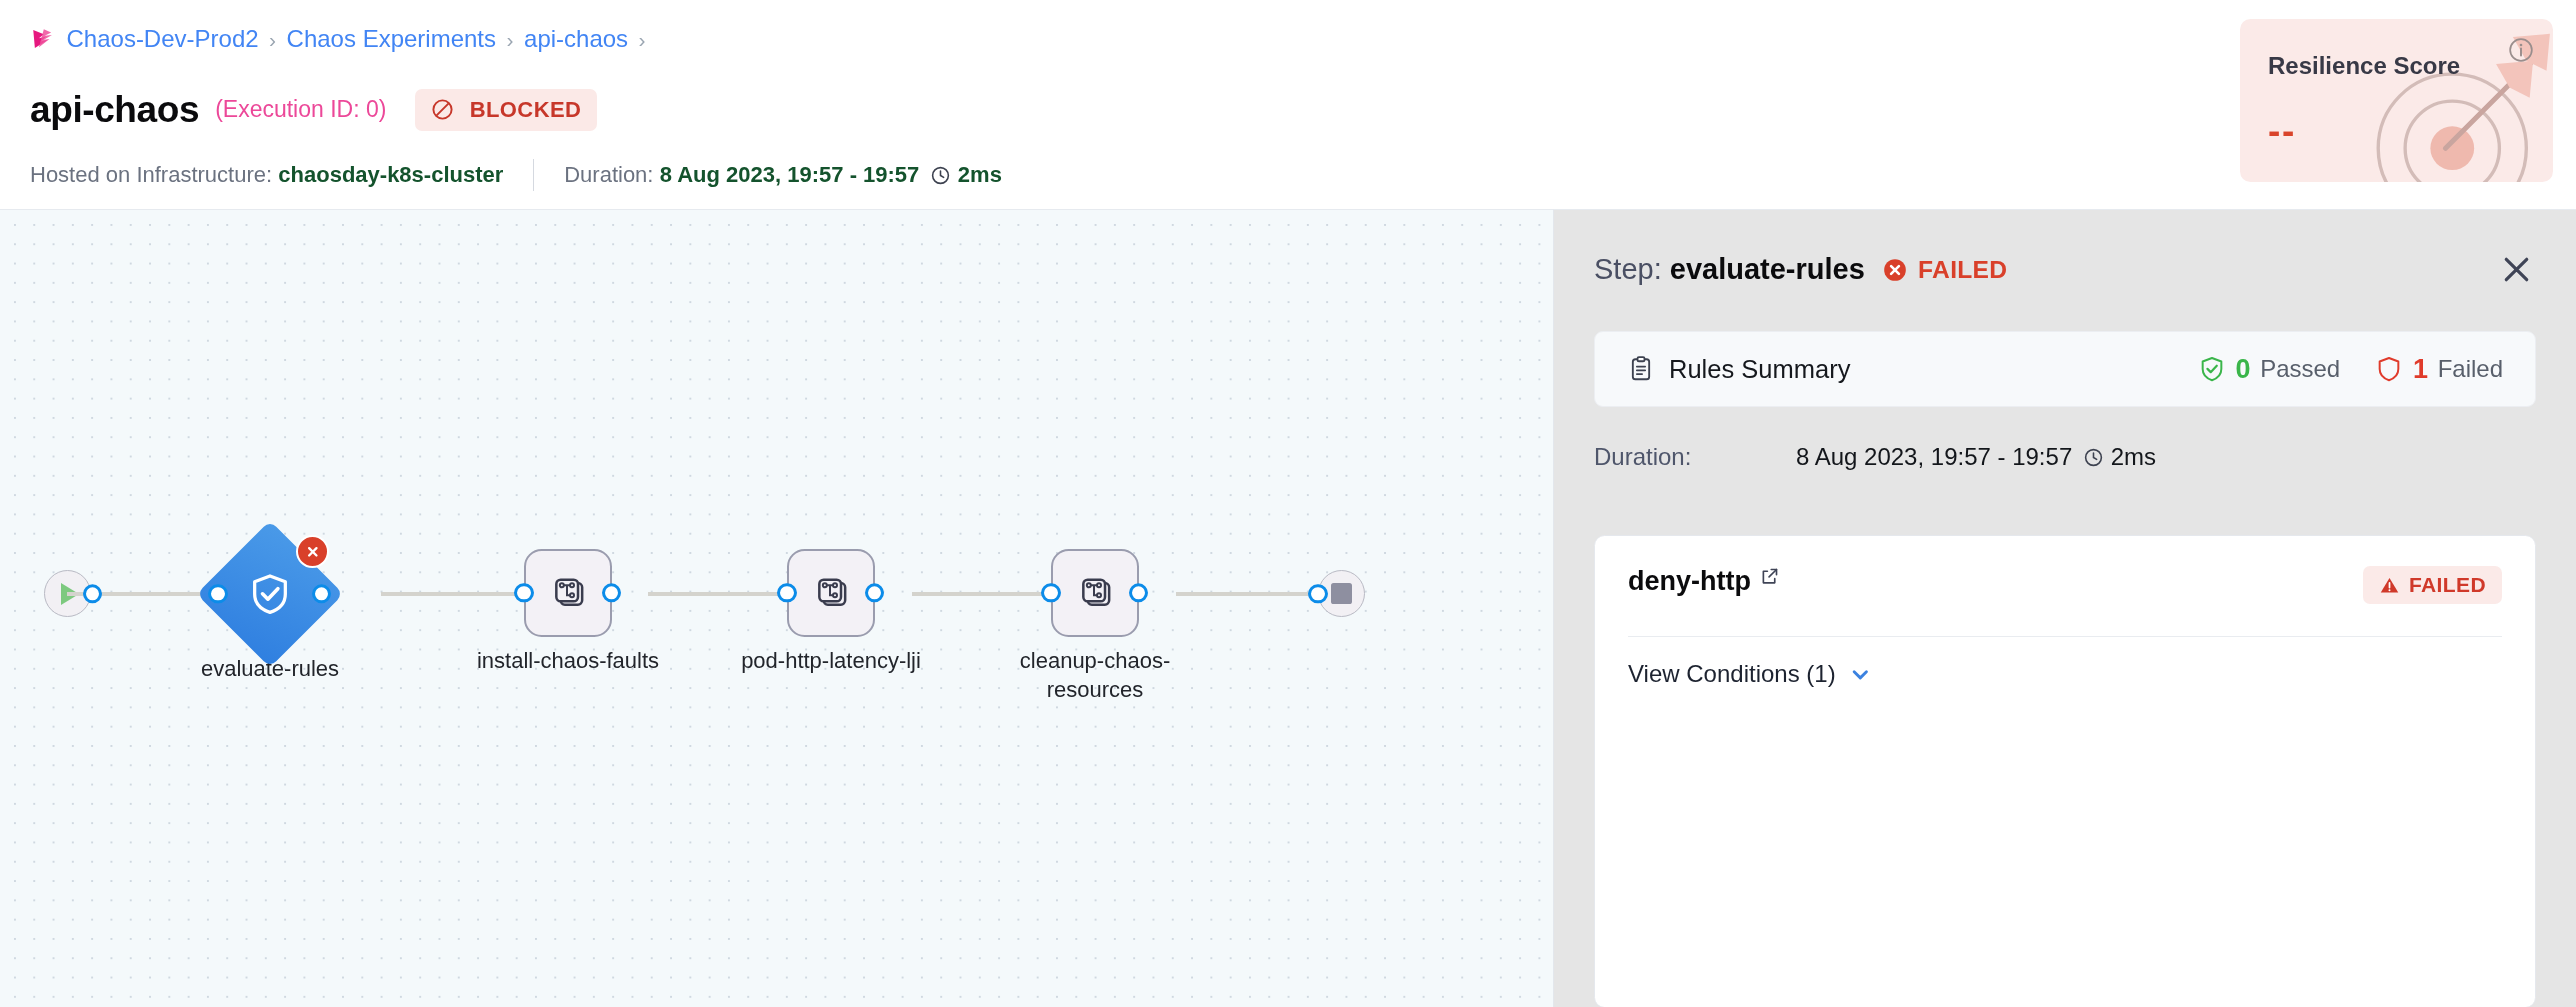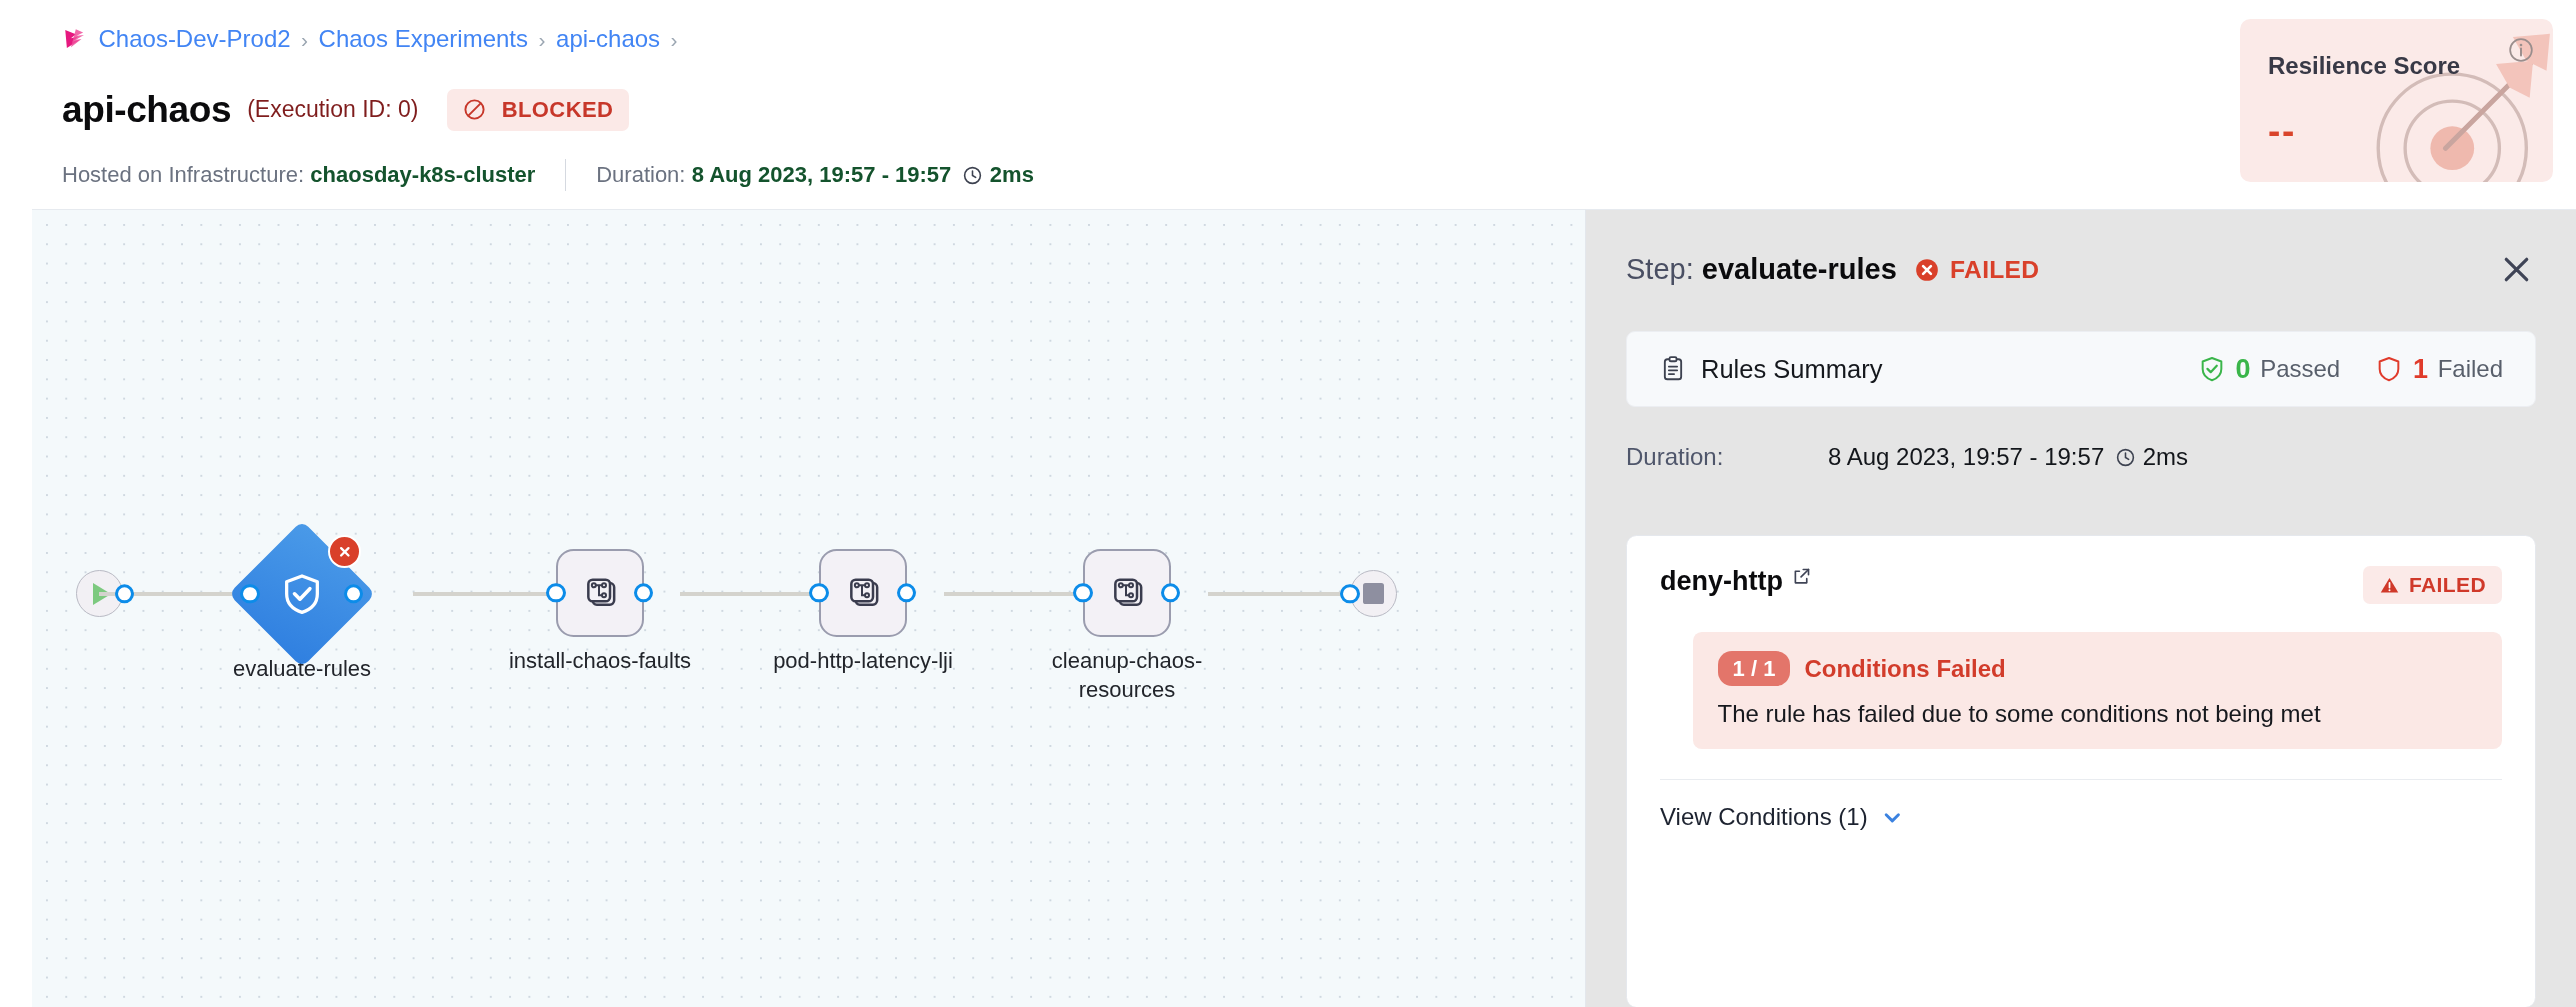--- a/index.html
+++ b/index.html
@@ -6,21 +6,21 @@
   html, body {
     width: 2576px; height: 1008px;
     font-family: "Liberation Sans", sans-serif;
     background: #ffffff;
     overflow: hidden;
   }
   .app {
     position: relative;
     width: 2576px; height: 1008px;
     background: #ffffff;
-    display: flex; flex-direction: column; padding-left: 32px;
+    display: flex; flex-direction: column;
   }
 
   
   .header {
     position: relative;
     height: 209px;
     background: #ffffff;
     flex: 0 0 209px;
     padding: 23px 30px 0 30px;
   }
@@ -31,21 +31,21 @@
   }
   .bc-logo { width: 26px; height: 26px; flex: 0 0 26px; display:block; }
   .bc-link { color: #4285f4; text-decoration: none; white-space: nowrap; }
   .bc-sep { color: #9aa5b1; font-size: 21px; }
 
   .title-row {
     display: flex; align-items: center; gap: 16px;
     margin-top: 30px; height: 49px;
   }
   .exp-title { font-size: 37px; font-weight: 700; color: #0b0b0d; letter-spacing: -0.4px; }
-  .exec-id { font-size: 23px; color: #7f1d1d; text-align: right; }
+  .exec-id { font-size: 23px; color: #ec4899; text-align: right; }
   .blocked-badge {
     display: inline-flex; align-items: center; gap: 16px;
     background: #fbe9e7; color: #c7372a;
     border-radius: 7px; padding: 8px 16px;
     font-size: 22px; font-weight: 700; letter-spacing: 0.4px;
     margin-left: 12.3px;
   }
   .blocked-badge svg { width: 23px; height: 23px; display:block; }
 
   .meta-row {
@@ -470,27 +470,20 @@
             <span class="rule-status">
               <svg viewBox="0 0 24 24">
                 <path d="M12 3.4 L22 20 H2 Z" fill="#d0392a"></path>
                 <path d="M12 9 V14.4" stroke="#fff" stroke-width="2" stroke-linecap="round"></path>
                 <circle cx="12" cy="17.3" r="1.15" fill="#fff"></circle>
               </svg>
               <span>FAILED</span>
             </span>
           </div>
 
-          <div class="cond-box">
-            <div class="cond-head">
-              <span class="cond-badge">1 / 1</span>
-              <span class="cond-title">Conditions Failed</span>
-            </div>
-            <div class="cond-desc">The rule has failed due to some conditions not being met</div>
-          </div>
 
           <div class="view-cond">
             <span class="vc-text">View Conditions (1)</span>
             <svg class="vc-chevron" viewBox="0 0 24 24">
               <path d="M6 9.5 L12 15.5 L18 9.5" fill="none" stroke="#3b82e0" stroke-width="2.8" stroke-linecap="round" stroke-linejoin="round"></path>
             </svg>
           </div>
         </div>
       </div>
 

